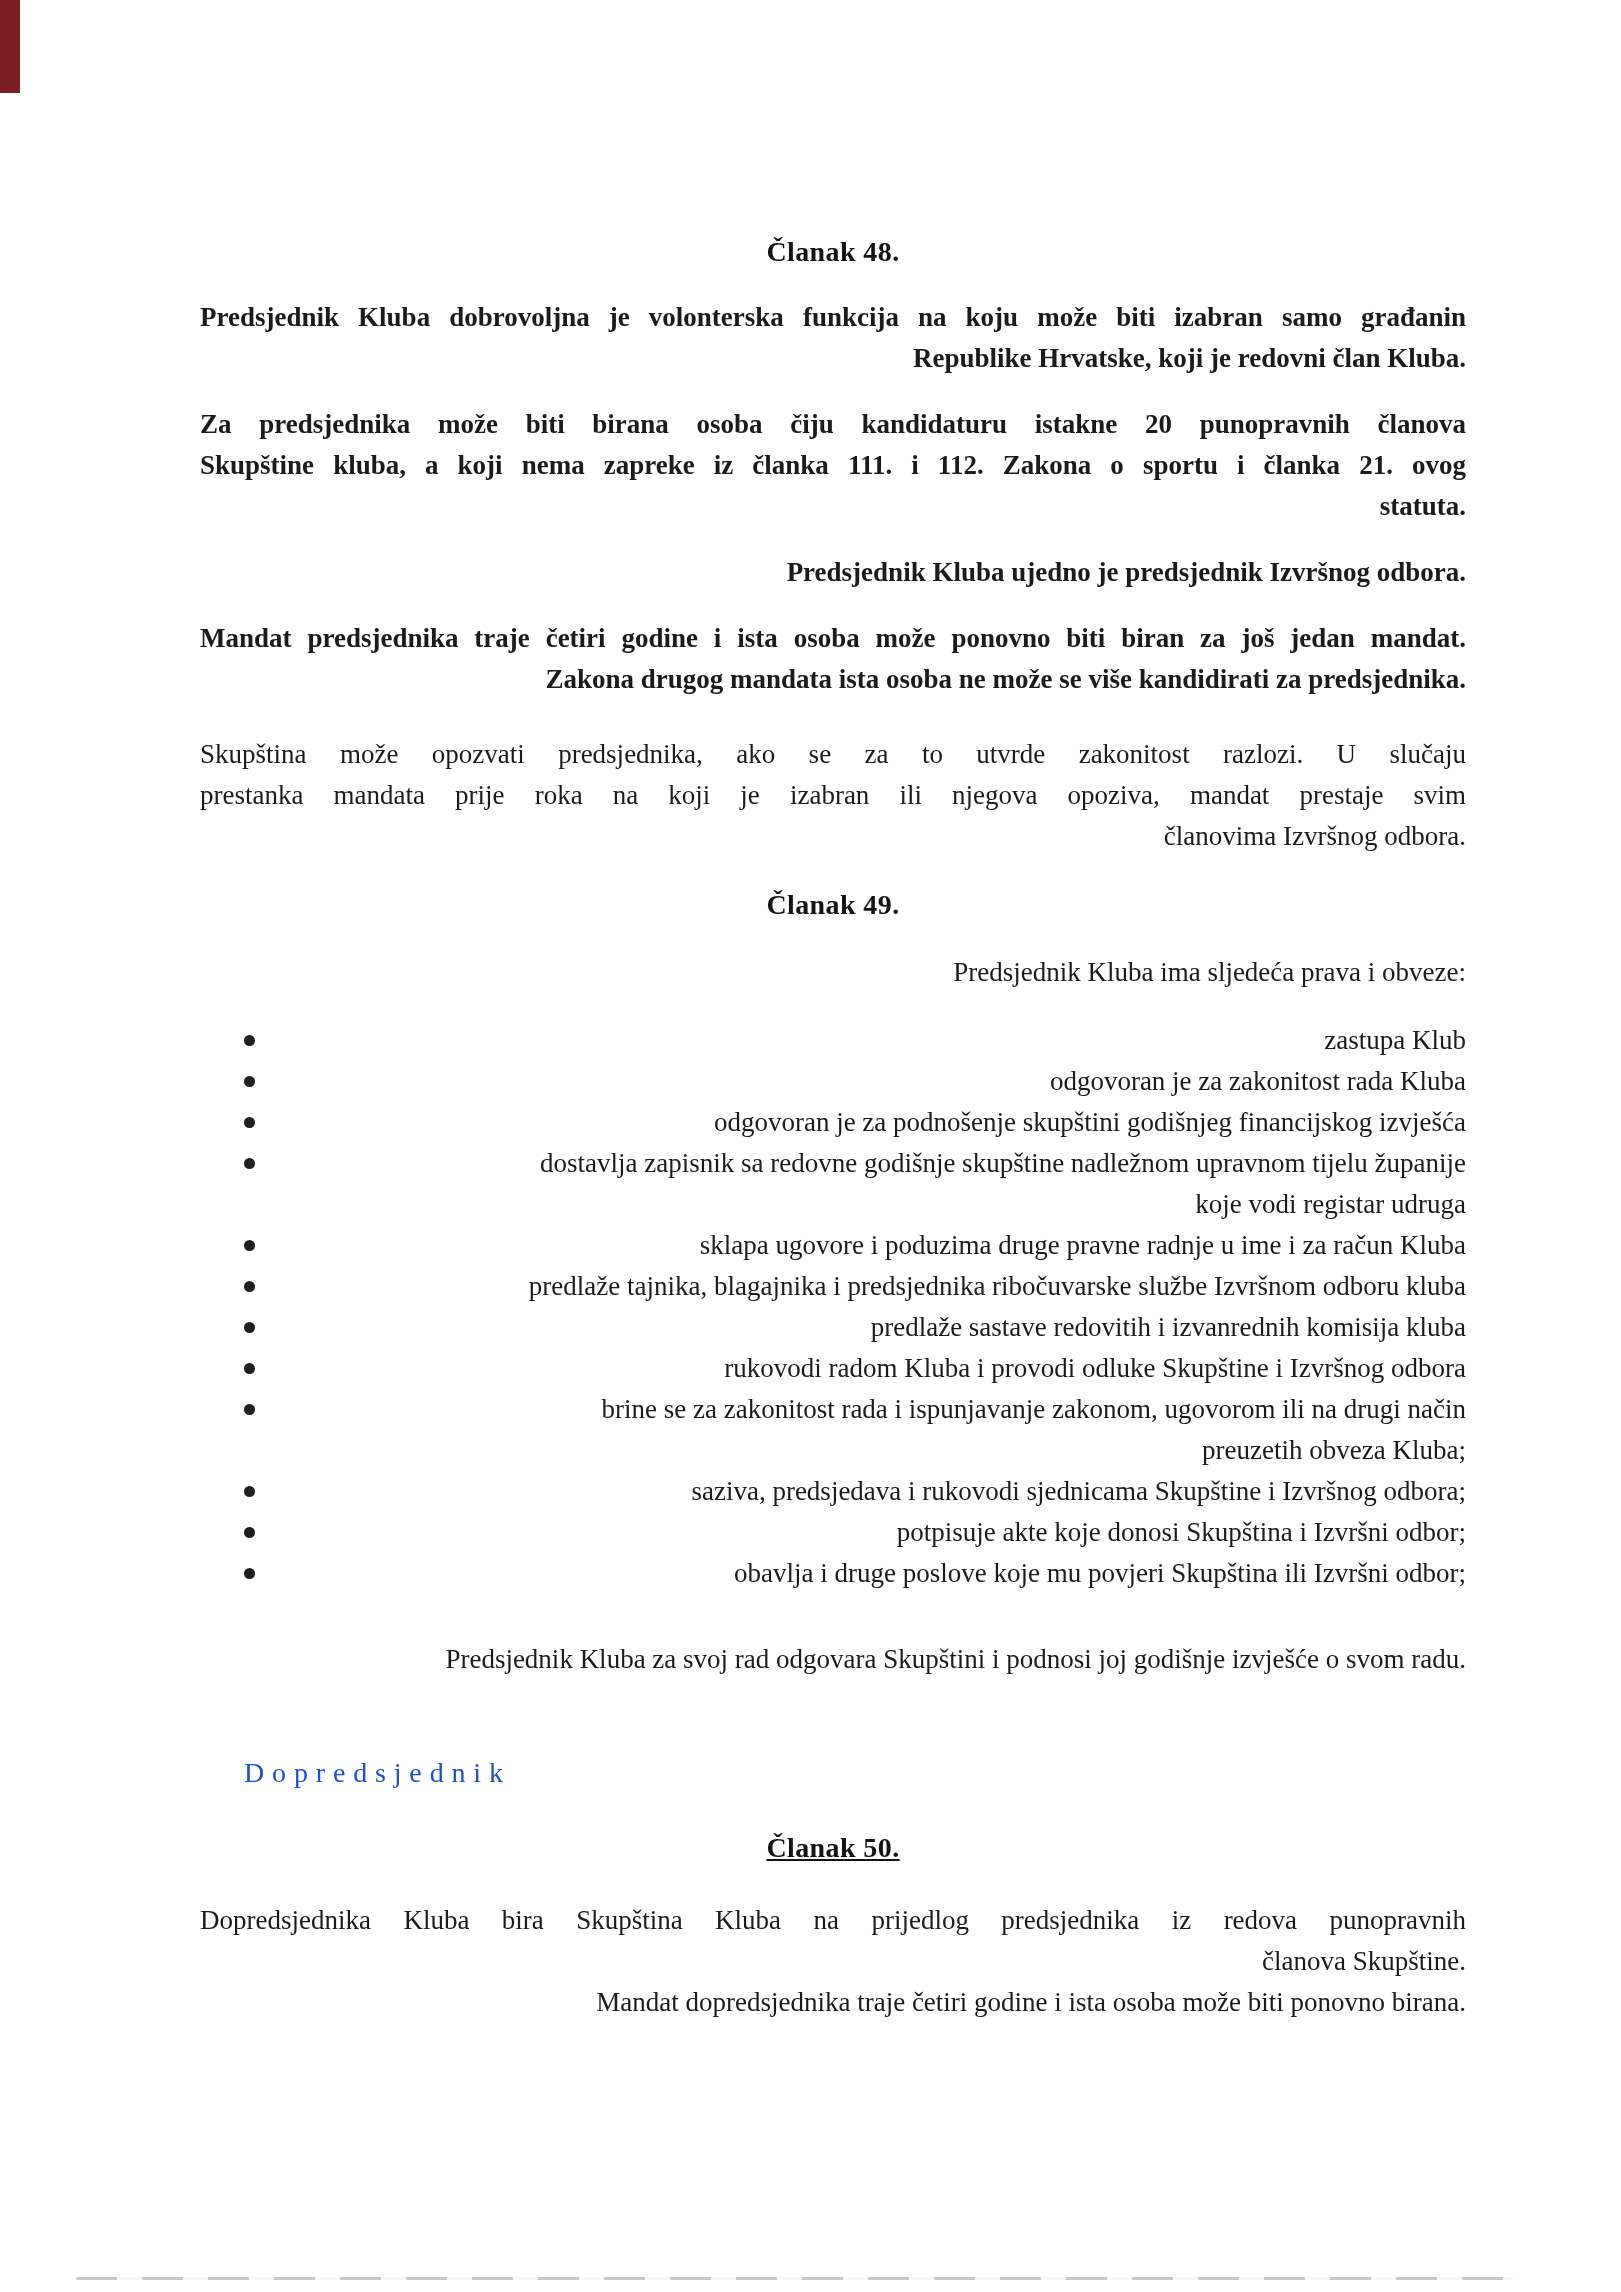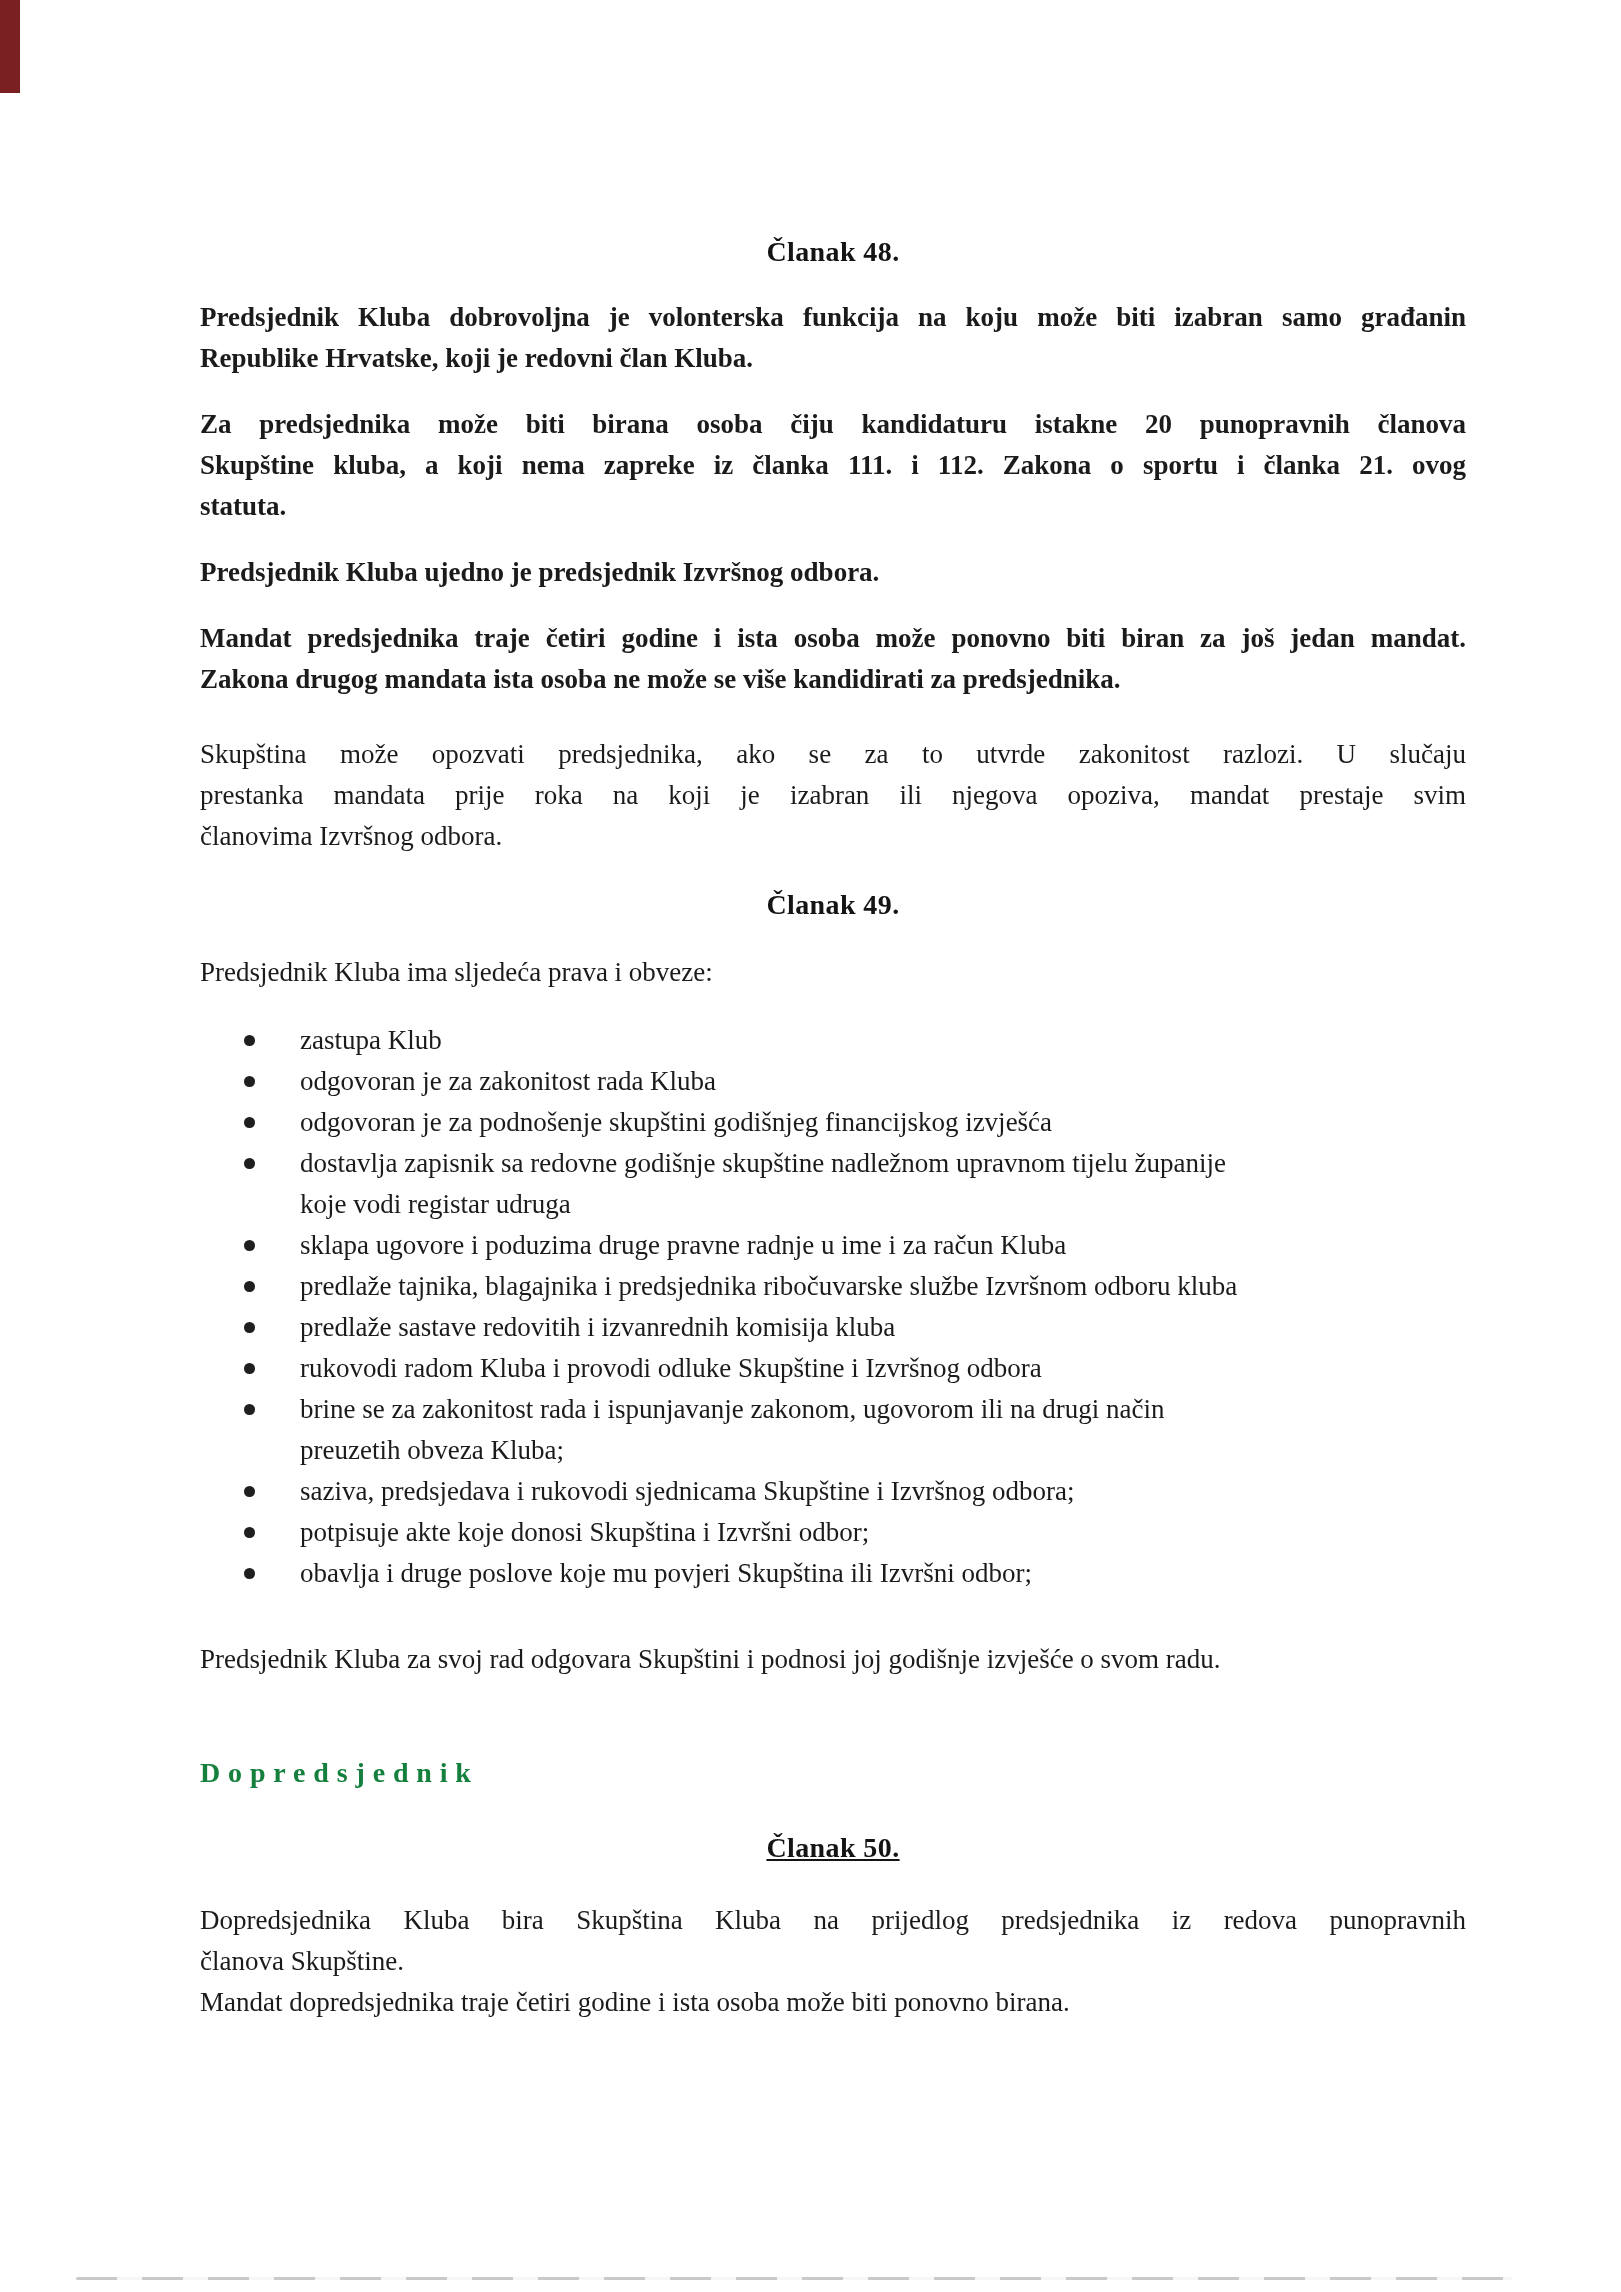--- a/index.html
+++ b/index.html
@@ -41,21 +41,21 @@
   }
   .article-h {
     margin: 0;
     text-align: center;
     font-weight: bold;
     font-size: 28px;
     color: #141414;
     letter-spacing: 0.4px;
   }
   .para { margin: 0; }
-  .line { display: block; text-align: left; }
+  .line { display: block; text-align: right; }
   .jl {   
     text-align: justify;
     text-align-last: justify;
   }
   .gap-s  { margin-top: 25px; font-weight: bold; }
   .gap-m  { margin-top: 34px; }
   .gap-h  { margin-top: 27px; }
   .list {
     margin-top: 27px;
   }
@@ -66,24 +66,25 @@
   .bullet .dot {
     position: absolute;
     left: 44px; top: 15px;
     width: 10.7px; height: 10.7px;
     border-radius: 50%;
     background: #1f1f1f;
   }
   .p-final { margin-top: 45px; font-family: Liberation Serif, serif; }
   .sub-h {
     margin-top: 72px;
-    font-weight: bold;
+    font-weight: normal;
     font-size: 28px;
-    color: #15803d;
+    color: #1d4ed8;
     letter-spacing: 0.28em;
+    margin-left: 44px;
   }
   .h50 { margin-top: 34px; text-decoration: underline; }
   .p-last { margin-top: 32px; }
 </style>
 </head>
 <body>
 
 <div class="page">
 
   <div class="corner-strip"></div>

